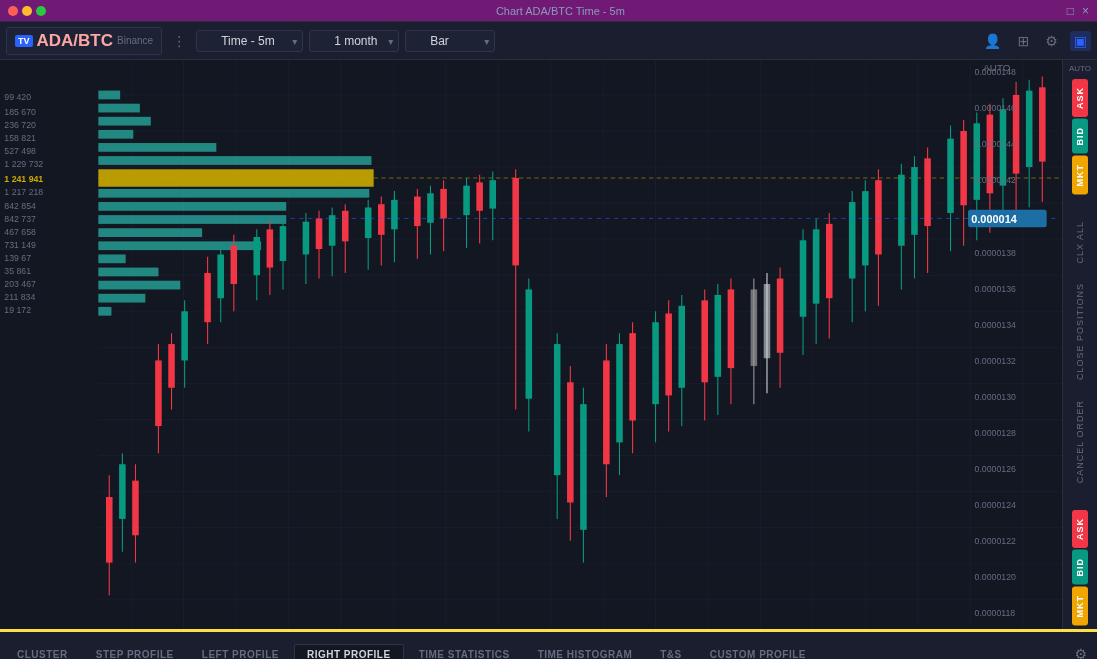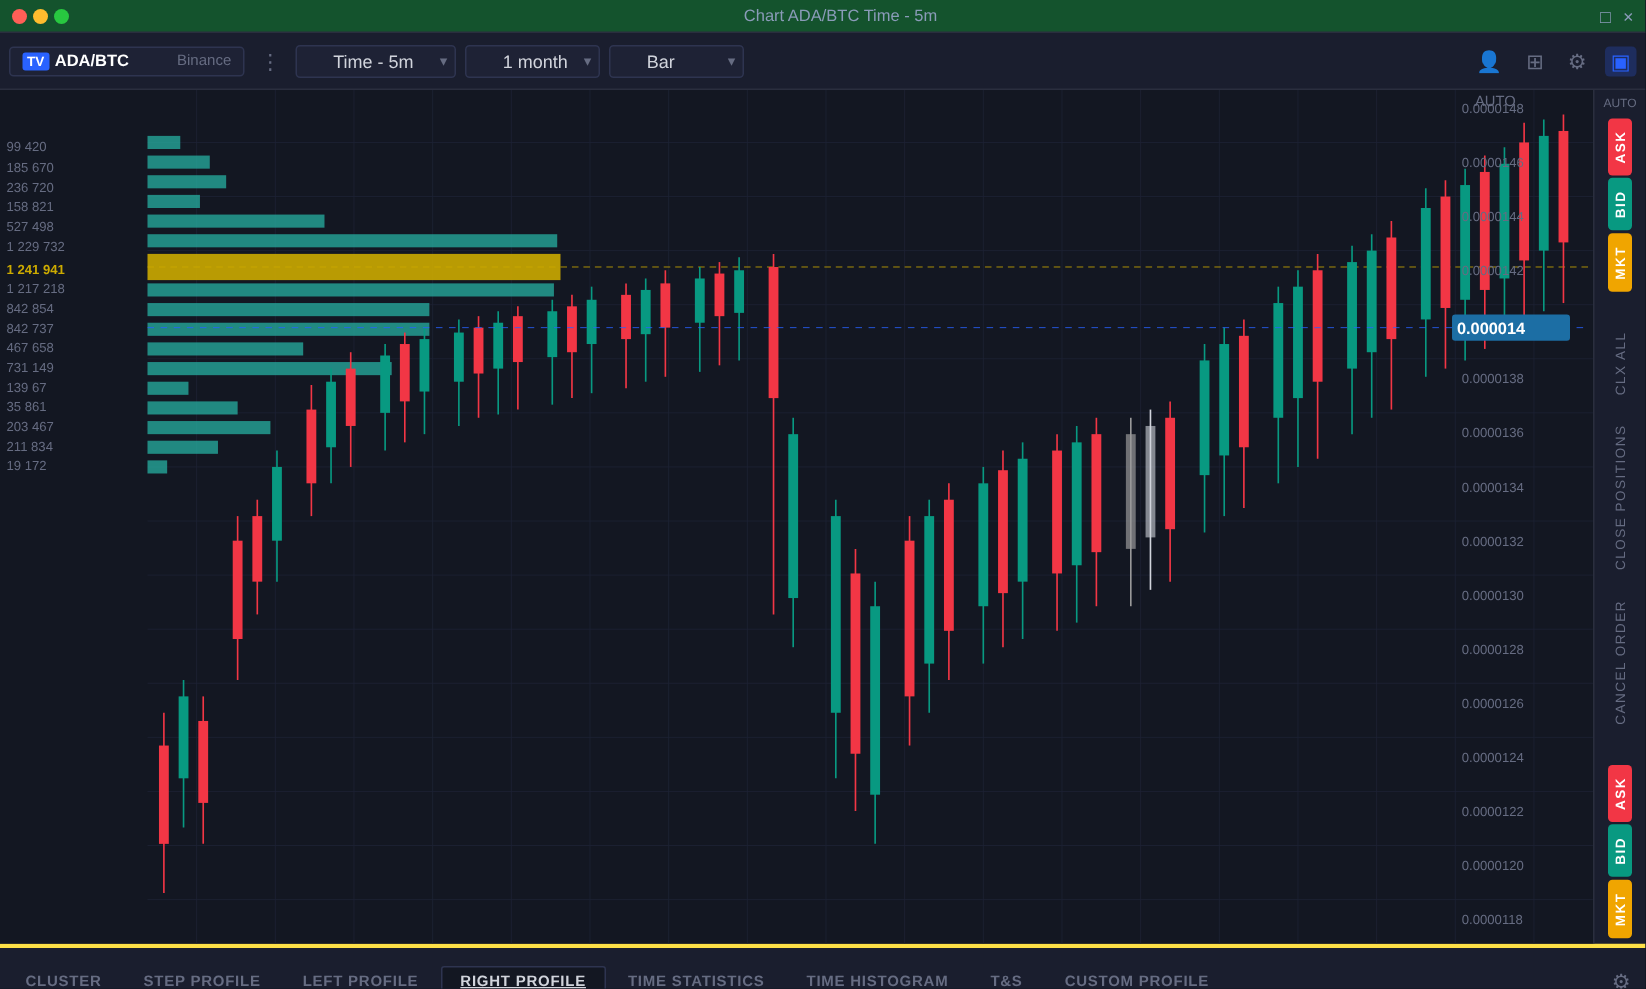--- a/index.html
+++ b/index.html
@@ -9,21 +9,21 @@
       font-family: 'Trebuchet MS', Arial, sans-serif;
       font-size: 11px;
       width: 1097px;
       height: 659px;
       overflow: hidden;
       position: relative;
     }
 
     
     .title-bar {
-      background: #14532d;
+      background: #701a75;
       height: 22px;
       display: flex;
       align-items: center;
       padding: 0 8px;
       font-size: 11px;
       color: #8a9bb8;
       border-bottom: 1px solid #2a2e3e;
     }
     .title-bar-dots {
       display: flex;
@@ -59,28 +59,27 @@
     }
     .toolbar-symbol-icon {
       background: #2962ff;
       color: white;
       font-size: 9px;
       padding: 1px 3px;
       border-radius: 2px;
       font-weight: bold;
     }
     .toolbar-symbol-name {
-      font-size: 11px;
+      font-size: 17px;
       font-weight: bold;
-      color: #ffffff;
+      color: #fca5a5;
     }
     .toolbar-symbol-exchange {
       font-size: 10px;
       color: #666c82;
-      margin-left: 28px;
     }
     .toolbar-menu-btn {
       color: #666c82;
       font-size: 14px;
       cursor: pointer;
       padding: 0 4px;
     }
     .toolbar-spacer { flex: 1; }
     .toolbar-select {
       background: #1e2235;

